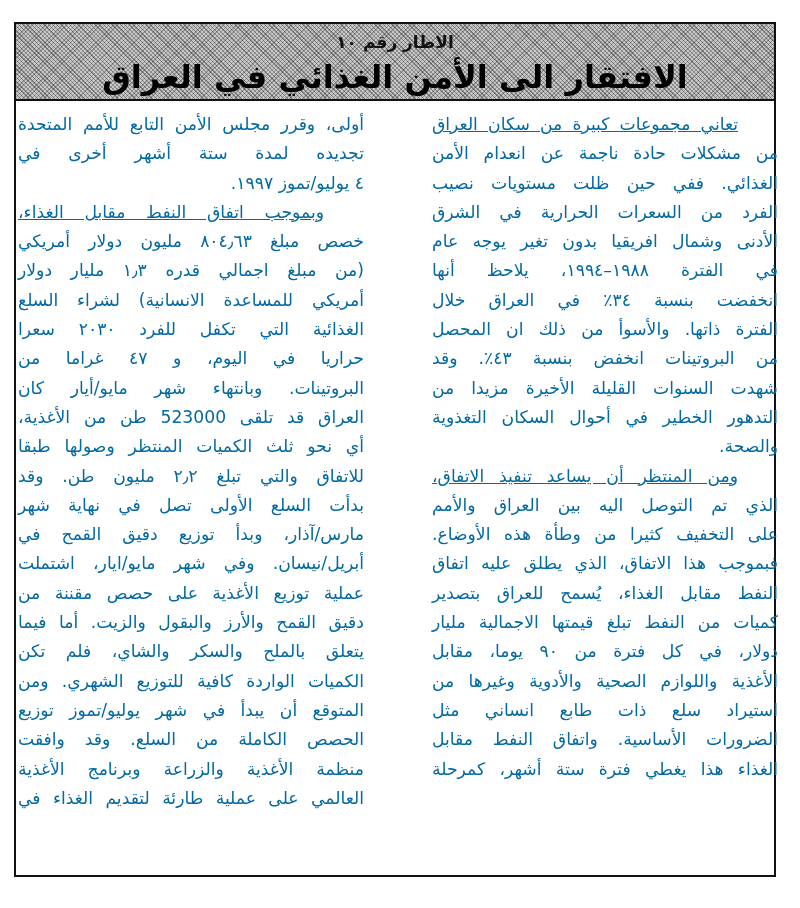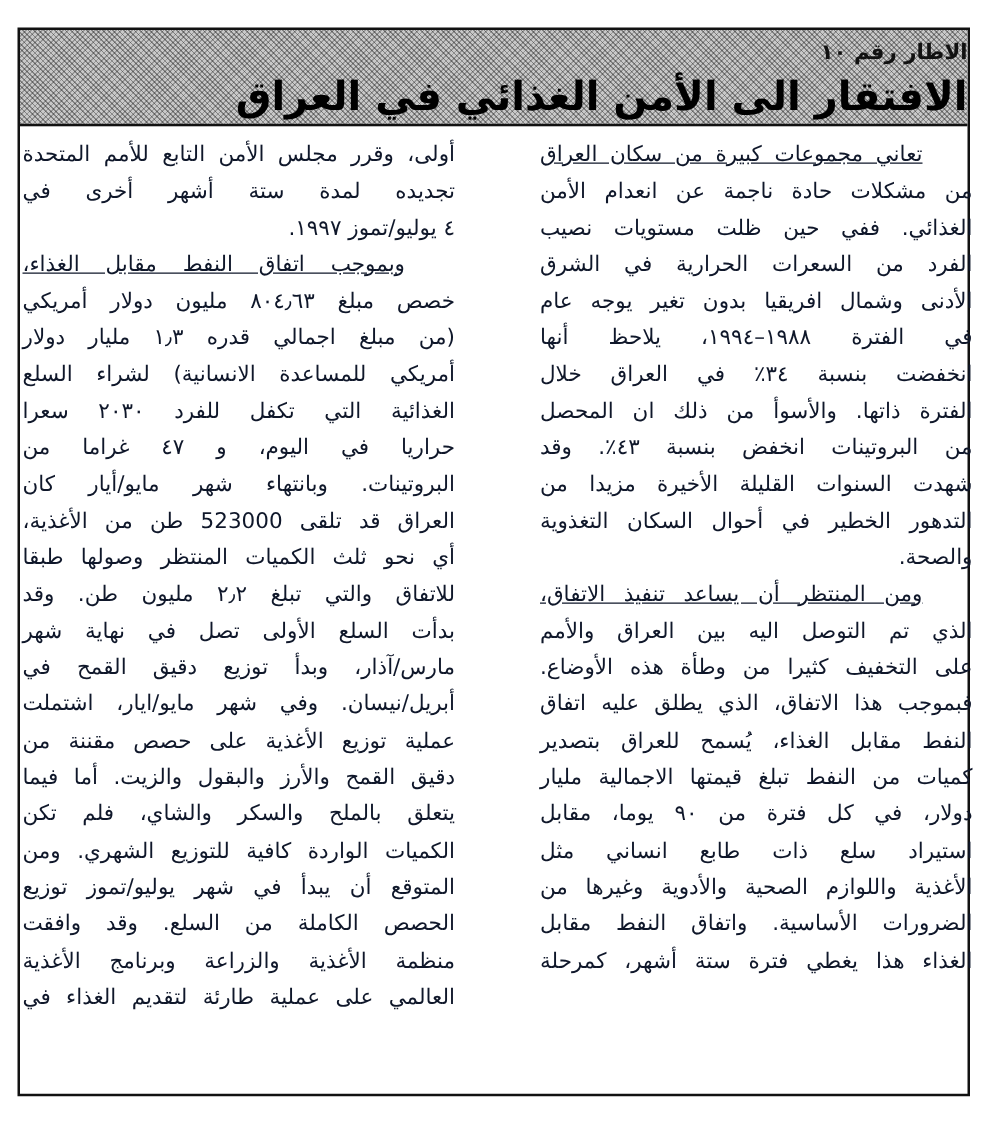--- a/index.html
+++ b/index.html
@@ -8,34 +8,34 @@
     position: absolute; left: 14px; top: 22px; width: 762px; height: 855px;
     border: 2px solid #111; box-sizing: border-box; background: #fff;
   }
   .header {
     position: absolute; left: 0; top: 0; right: 0; height: 75px;
     border-bottom: 2px solid #111;
     background-color: #c8c8c8;
     background-image:
       repeating-linear-gradient(45deg, rgba(0,0,0,0.35) 0 1px, transparent 1px 3px),
       repeating-linear-gradient(-45deg, rgba(0,0,0,0.25) 0 1px, transparent 1px 3px);
-    text-align: right; direction: rtl; padding-left: 17px;
+    text-align: center; direction: rtl; padding-left: 17px;
   }
   .box-label {
     position: absolute; left: 0; right: 0; top: 8px;
     font-family: "DejaVu Sans", sans-serif; font-weight: bold; font-size: 17px; color: #111;
   }
   .box-title {
     position: absolute; left: 0; right: 0; top: 34px;
     font-family: "DejaVu Sans", sans-serif; font-weight: bold; font-size: 32px; color: #000;
   }
   .col {
     position: absolute; top: 110px; width: 346px;
     direction: rtl; text-align: justify; text-align-last: right;
-    font-family: "DejaVu Sans", sans-serif; font-size: 17.2px; line-height: 29.3px; color: #0f172a;
+    font-family: "DejaVu Sans", sans-serif; font-size: 17.2px; line-height: 29.3px; color: #0369a1;
   }
   .col-right { right: 22px; }
   .col-left { left: 18px; }
   .col p { margin: 0; }
   .indent { text-indent: 40px; text-decoration: underline; }
   .line { display: block; white-space: nowrap; text-align-last: justify; }
   .line.last { text-align-last: right; }
 </style>
 </head>
 <body>
@@ -63,22 +63,22 @@
       <span class="line last">والصحة.</span>
     </p>
     <p>
       <span class="line indent">ومن المنتظر أن يساعد تنفيذ الاتفاق،</span>
       <span class="line">الذي تم التوصل اليه بين العراق والأمم</span>
       <span class="line">على التخفيف كثيرا من وطأة هذه الأوضاع.</span>
       <span class="line">فبموجب هذا الاتفاق، الذي يطلق عليه اتفاق</span>
       <span class="line">النفط مقابل الغذاء، يُسمح للعراق بتصدير</span>
       <span class="line">كميات من النفط تبلغ قيمتها الاجمالية مليار</span>
       <span class="line">دولار، في كل فترة من ٩٠ يوما، مقابل</span>
+      <span class="line">الأغذية واللوازم الصحية والأدوية وغيرها من</span>
       <span class="line">استيراد سلع ذات طابع انساني مثل</span>
-      <span class="line">الأغذية واللوازم الصحية والأدوية وغيرها من</span>
       <span class="line">الضرورات الأساسية. واتفاق النفط مقابل</span>
       <span class="line">الغذاء هذا يغطي فترة ستة أشهر، كمرحلة</span>
     </p>
   </div>
 <div class="col col-left" id="col-left">
     <p>
       <span class="line">أولى، وقرر مجلس الأمن التابع للأمم المتحدة</span>
       <span class="line">تجديده لمدة ستة أشهر أخرى في</span>
       <span class="line last">٤ يوليو/تموز ١٩٩٧.</span>
     </p>

